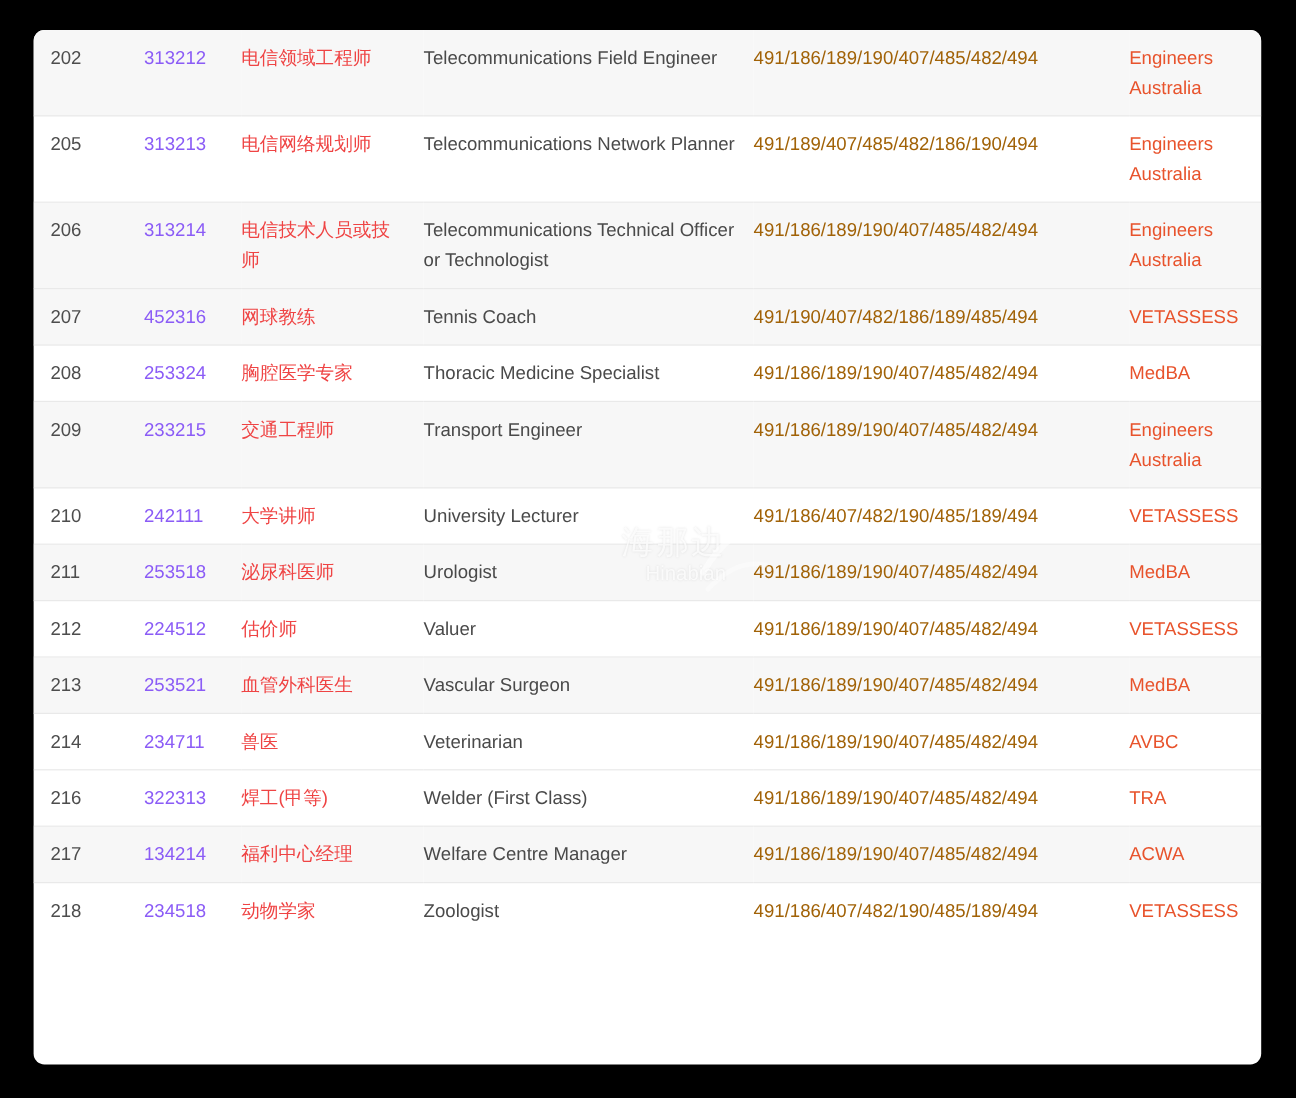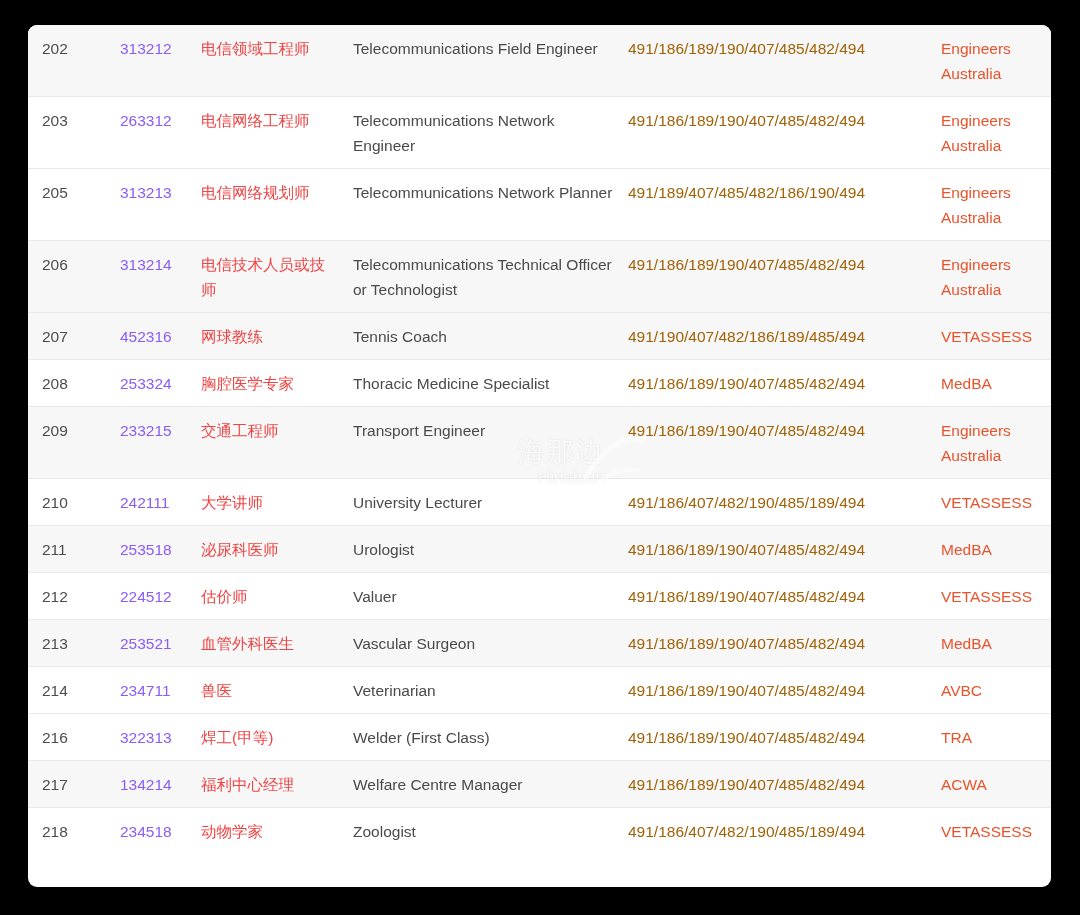--- a/index.html
+++ b/index.html
@@ -61,28 +61,20 @@
 <body>
 
 <div class="card">
   <table>
     <tbody id="rows-body">
         <tr class="shaded">
     <td class="c-num">202</td>
     <td class="c-code">313212</td>
     <td class="c-zh">电信领域工程师</td>
     <td class="c-en">Telecommunications Field Engineer</td>
-    <td class="c-visa">491/186/189/190/407/485/482/494</td>
-    <td class="c-auth">Engineers Australia</td>
-  </tr>
-        <tr>
-    <td class="c-num">203</td>
-    <td class="c-code">263312</td>
-    <td class="c-zh">电信网络工程师</td>
-    <td class="c-en">Telecommunications Network Engineer</td>
     <td class="c-visa">491/186/189/190/407/485/482/494</td>
     <td class="c-auth">Engineers Australia</td>
   </tr>
         <tr>
     <td class="c-num">205</td>
     <td class="c-code">313213</td>
     <td class="c-zh">电信网络规划师</td>
     <td class="c-en">Telecommunications Network Planner</td>
     <td class="c-visa">491/189/407/485/482/186/190/494</td>
     <td class="c-auth">Engineers Australia</td>

